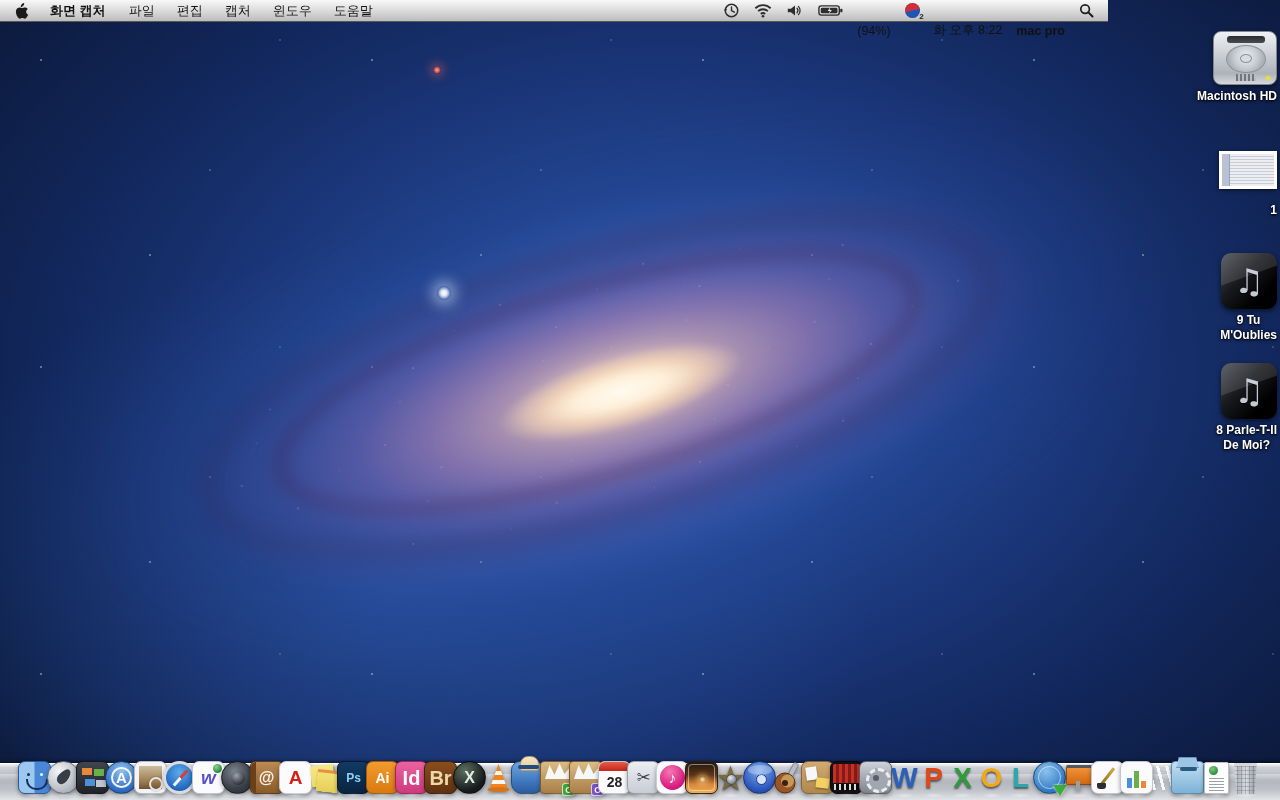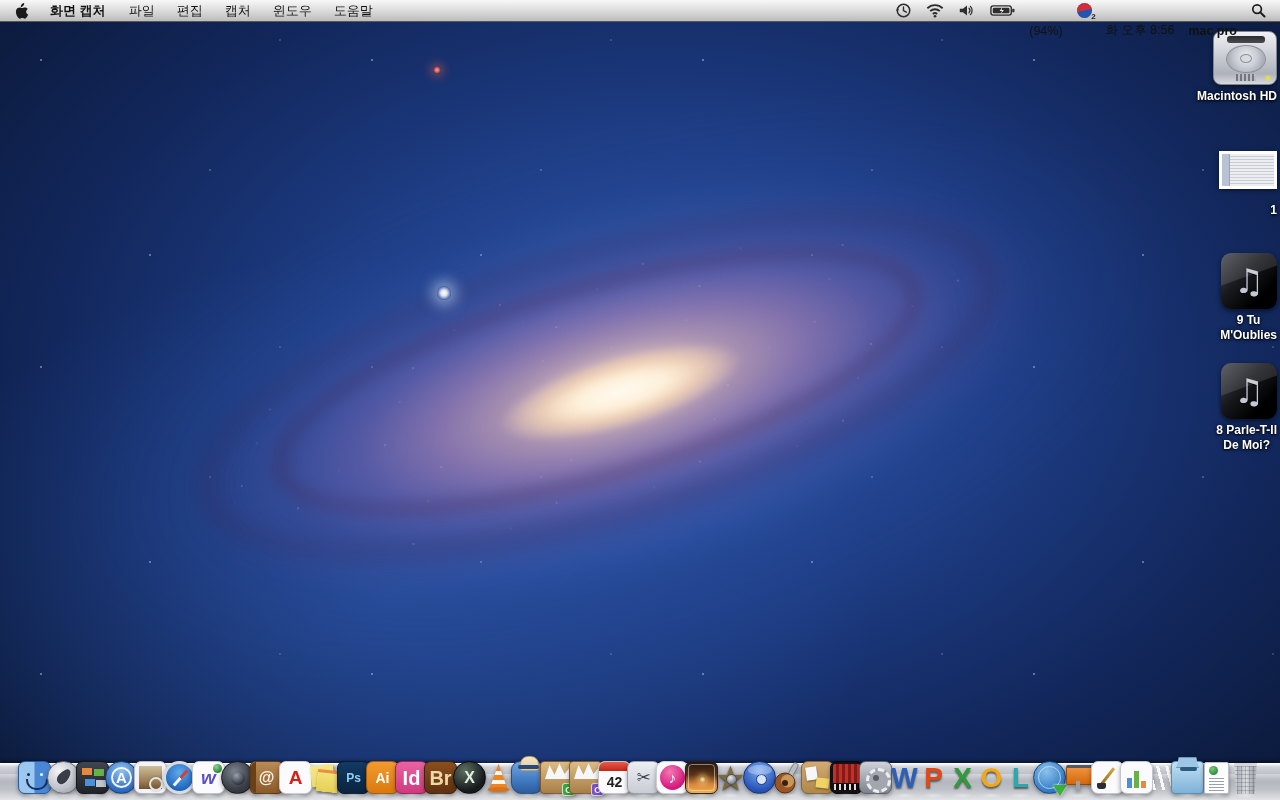--- a/index.html
+++ b/index.html
@@ -49,21 +49,21 @@
     background-image:
       radial-gradient(1.5px 1.5px at 22px 18px, rgba(250,150,220,.9), transparent 70%),
       radial-gradient(1.5px 1.5px at 70px 55px, rgba(255,190,235,.8), transparent 70%),
       radial-gradient(1.2px 1.2px at 120px 30px, rgba(235,140,210,.85), transparent 70%),
       radial-gradient(1.2px 1.2px at 48px 84px, rgba(255,220,245,.7), transparent 70%);
     background-size:149px 103px; border-radius:50%; }
   .g-core { left:37%; top:41%; width:26%; height:19%; filter:blur(2px);
     background:radial-gradient(closest-side, #fffaf0 0%, rgba(255,242,220,.95) 35%, rgba(252,220,180,.6) 66%, transparent 100%); }
 
   
-  #menubar { position:absolute; left:0; top:0; width:1280px; height:22px; z-index:50;
+  #menubar { position:absolute; left:0; top:0; width:1108px; height:22px; z-index:50;
     background:linear-gradient(#f8f8f8, #d9d9d9 55%, #bcbcbc);
     border-bottom:1px solid #585858; display:flex; align-items:center;
     font-size:13px; color:#111; }
   .mb-left { display:flex; align-items:center; height:100%; }
   .mb-item { padding:0 11px; height:100%; display:flex; align-items:center; white-space:nowrap; }
   .mb-appname { font-weight:bold; padding:0 12px; }
   .mb-apple { padding:0 10px 0 14px; display:flex; align-items:center; }
   .mb-right { margin-left:auto; display:flex; align-items:center; height:100%; }
   .st-item { padding:0 7px; height:100%; display:flex; align-items:center; white-space:nowrap; }
   .st-text { font-size:12.5px;margin-top:40px; }
@@ -372,21 +372,21 @@
           <rect x="3" y="3.5" width="18" height="6" rx="1.5" fill="#2e2e2e"></rect>
           <path d="M13.5 2.5 L10.5 7 h2.4 l-1.6 3.6 L15 6 h-2.5 Z" fill="#f2f2f2"></path>
         </svg>
       </div>
       <div class="st-item st-text">(94%)</div>
       <div class="st-item">
         <div class="flag">
           <span class="badge2">2</span>
         </div>
       </div>
-      <div class="st-item st-text">화 오후 8:56</div>
+      <div class="st-item st-text">화 오후 8:22</div>
       <div class="st-item st-text mb-host">mac pro</div>
       <div class="st-item" style="padding-right:14px;">
         <svg width="15" height="15" viewBox="0 0 16 16">
           <circle cx="6.5" cy="6.5" r="4.6" fill="none" stroke="#1c1c1c" stroke-width="1.8"></circle>
           <line x1="10" y1="10" x2="14.4" y2="14.4" stroke="#1c1c1c" stroke-width="2.2" stroke-linecap="round"></line>
         </svg>
       </div>
     </div>
   </div>
 
@@ -544,21 +544,21 @@
         <span class="refl"></span>
       </div>
     <div class="di">
         <span class="ic i-box">
           <span class="c-badge c-purple">C</span>
         </span>
         <span class="refl"></span>
       </div>
     <div class="di">
         <span class="ic i-ical">
-          <span class="gl">42</span>
+          <span class="gl">28</span>
         </span>
         <span class="refl"></span>
       </div>
     <div class="di">
         <span class="ic i-grab">
           <span class="gl">✂</span>
         </span>
         <span class="refl"></span>
       </div>
     <div class="di">

